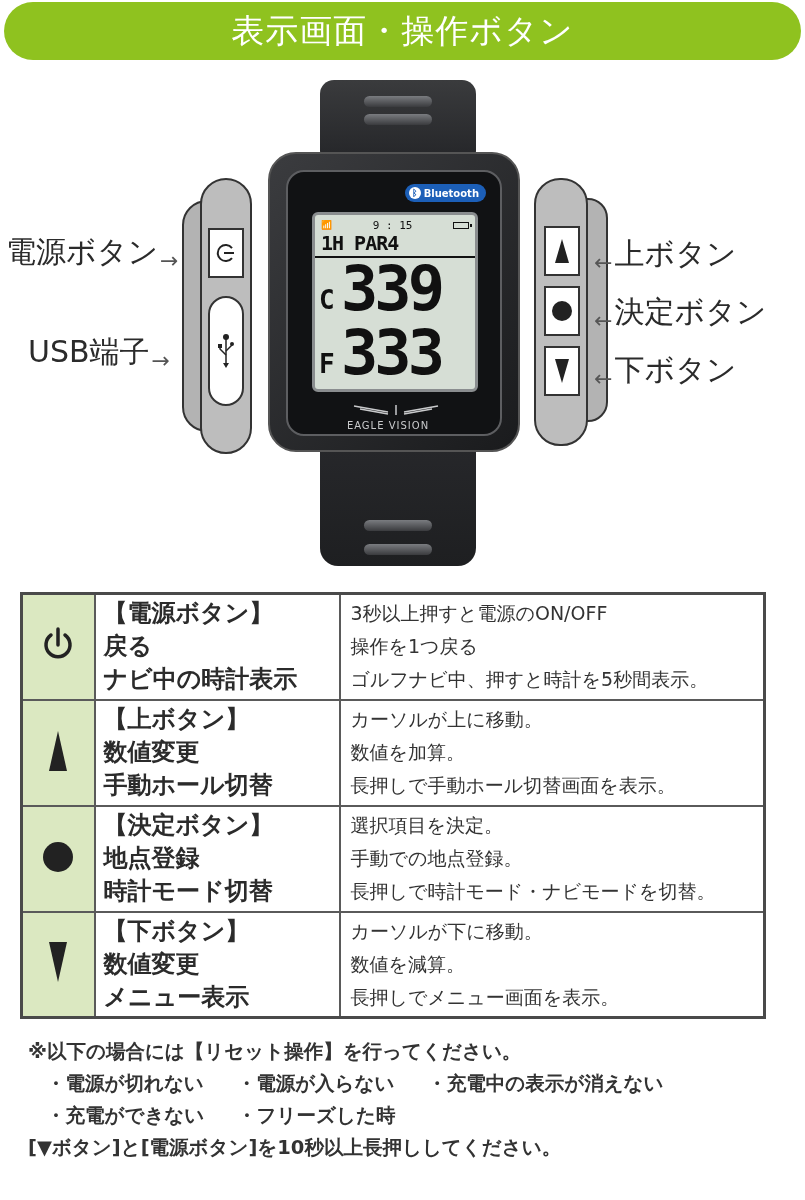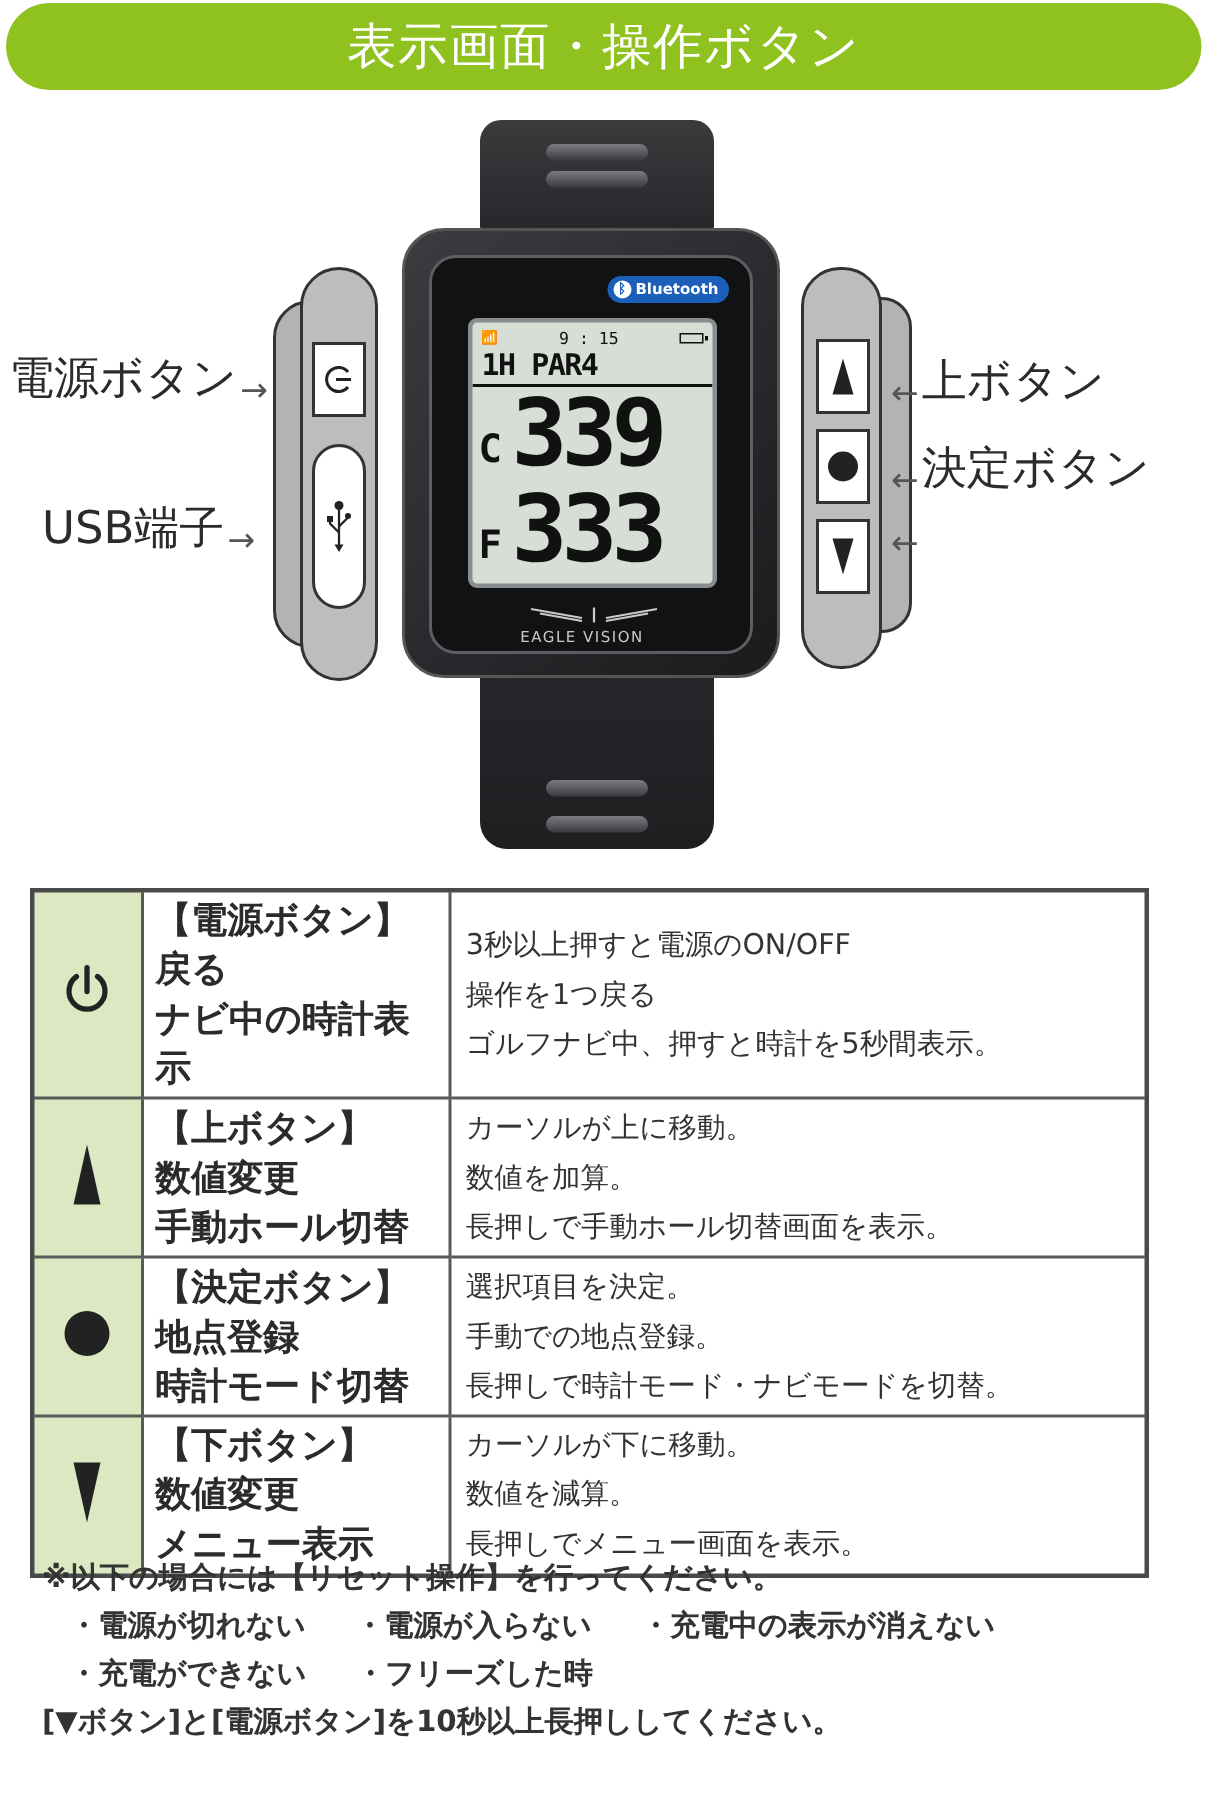--- a/index.html
+++ b/index.html
@@ -67,21 +67,21 @@
   .callout { position: absolute; font-size: 30px; color: #2b2b2b; display: flex; align-items: flex-end; white-space: nowrap; }
   .arrow { font-size: 22px; color: #555; margin: 0 2px; }
 
   
   .spec-table {
     position: absolute; left: 20px; top: 592px; width: 746px;
     border-collapse: collapse; border: 3px solid #4a4a4a;
   }
   .spec-table td { border: 2px solid #5a5a5a; vertical-align: middle; }
   .icon-cell { width: 73px; background: #dbe8c1; text-align: center; }
-  .label-cell { width: 205px; padding: 2px 8px; font-size: 24px; line-height: 33px; font-weight: bold; color: #2b2b2b; }
+  .label-cell { width: 245px; padding: 2px 8px; font-size: 24px; line-height: 33px; font-weight: bold; color: #2b2b2b; }
   .desc-cell { padding: 2px 10px; font-size: 19px; line-height: 33px; color: #333; }
   .spec-row { height: 106px; }
   .tri-up { width: 0; height: 0; border-left: 9px solid transparent; border-right: 9px solid transparent; border-bottom: 40px solid #222; display: inline-block; }
   .tri-down { width: 0; height: 0; border-left: 9px solid transparent; border-right: 9px solid transparent; border-top: 40px solid #222; display: inline-block; }
   .dot { width: 30px; height: 30px; border-radius: 50%; background: #222; display: inline-block; }
 
   
   .notes { position: absolute; left: 28px; top: 1036px; width: 760px; font-size: 19.5px; line-height: 32px; color: #333; font-weight: bold; }
   .note-sub { padding-left: 18px; }
   .note-sub span { margin-right: 26px; }
@@ -186,20 +186,21 @@
   <div class="callout" style="left:592px; top:172px;">
     <span class="arrow">←</span>
     <span>上ボタン</span>
   </div>
   <div class="callout" style="left:592px; top:230px;">
     <span class="arrow">←</span>
     <span>決定ボタン</span>
   </div>
   <div class="callout" style="left:592px; top:288px;">
     <span class="arrow">←</span>
+    <span>下ボタン</span>
   </div>
 </div>
 
 <table class="spec-table">
   <tbody>
       <tr class="spec-row">
     <td class="icon-cell">
       <svg width="34" height="38" viewBox="0 0 34 38">
         <path d="M10 9 A12 12 0 1 0 24 9" stroke="#222" stroke-width="3.5" fill="none" stroke-linecap="round"></path>
         <line x1="17" y1="3" x2="17" y2="19" stroke="#222" stroke-width="3.5" stroke-linecap="round"></line>

